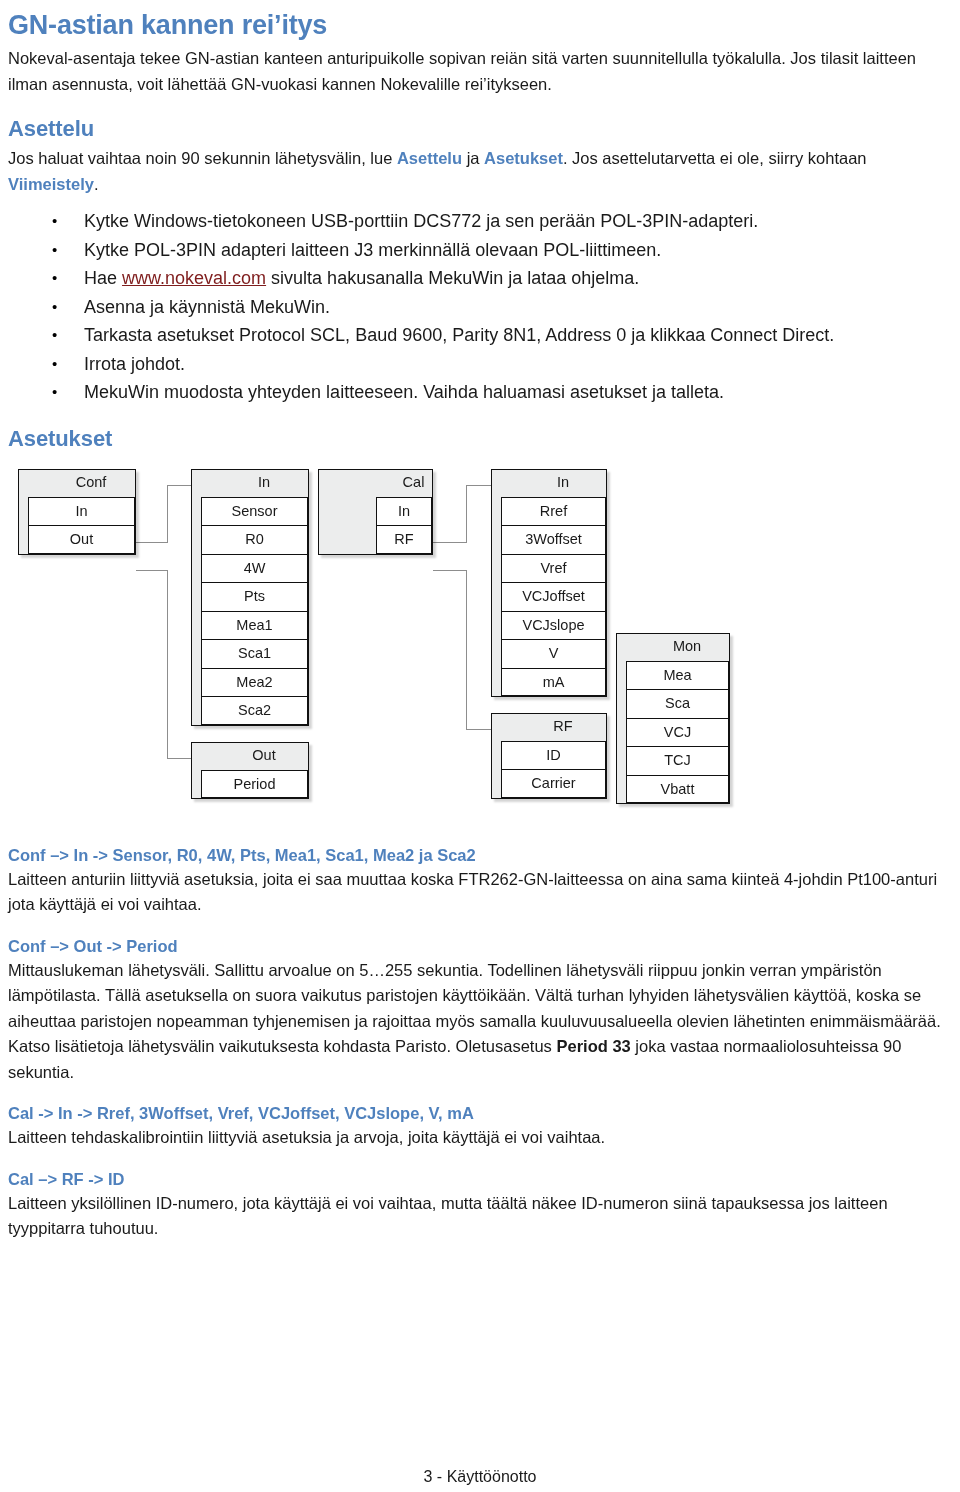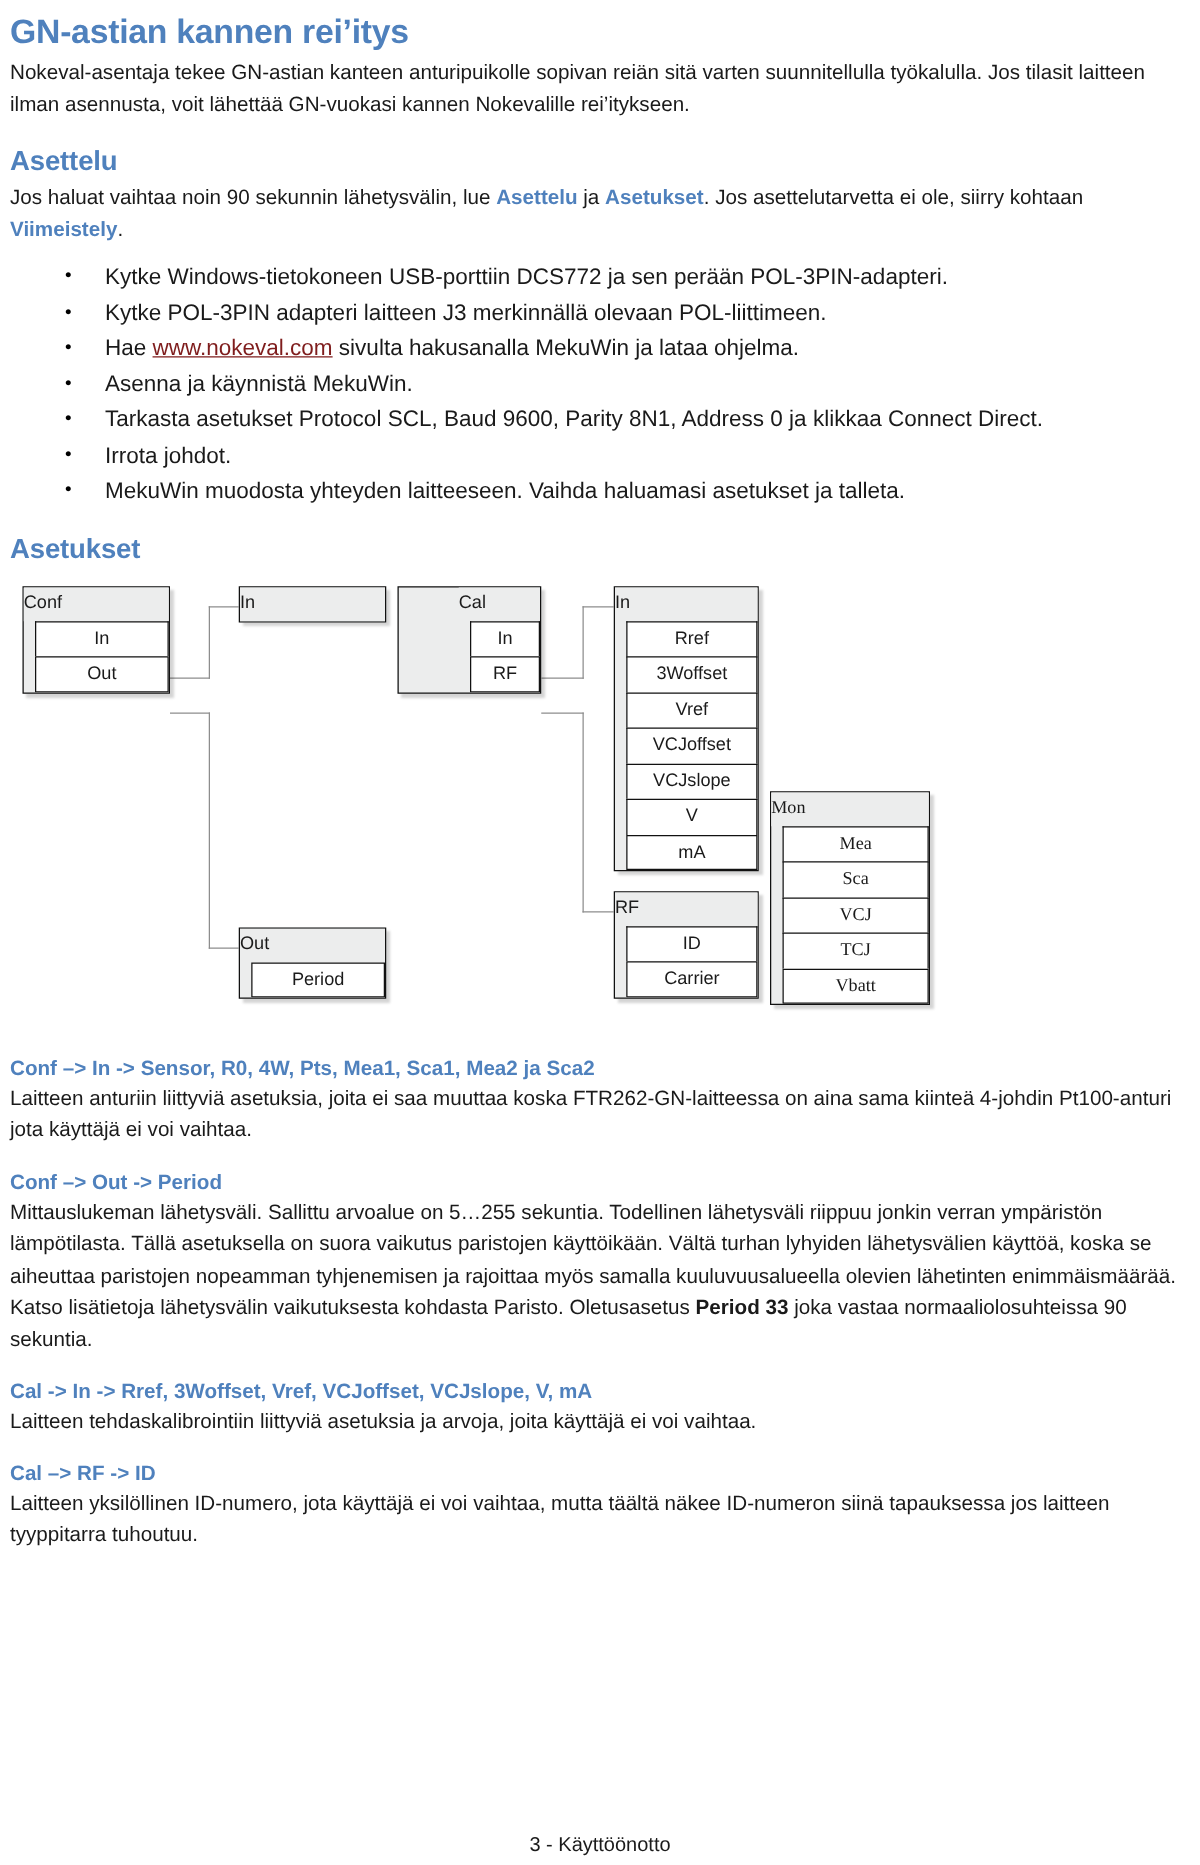--- a/index.html
+++ b/index.html
@@ -46,22 +46,22 @@
   }
 
   
   .diagram{position:relative;width:944px;height:358px;margin:16px 0 0 0;}
   .box{
     position:absolute;box-sizing:border-box;
     border:1.6px solid #111;background:#eceded;
     box-shadow:3px 3px 2px rgba(0,0,0,0.17);
   }
   .box .hdr{
-    height:27px;line-height:25px;
-    font-size:14.5px;color:#1a1a1a;background:#eceded;
+    height:27px;line-height:25px;text-align:center;
+    font-size:14.5px;color:#1a1a1a;background:#eceded;margin-left:28px;
   }
   .box .rows{margin-left:9px;}
   .box .row{
     box-sizing:border-box;
     border:1.5px solid #111;border-bottom:none;
     background:#ffffff;height:28.5px;line-height:26px;
     text-align:center;font-size:14.5px;color:#1a1a1a;
   }
   .box .row:last-child{border-bottom:1.5px solid #111;}
   .conn{position:absolute;background:#8d8d8d;}
@@ -119,20 +119,30 @@
     <div class="box" style="left:10px;top:0px;width:118px;">
       <div class="hdr">Conf</div>
       <div class="rows">
         <div class="row">In</div>
         <div class="row">Out</div>
       </div>
     </div>
 
     <div class="box" style="left:183px;top:0px;width:118px;">
       <div class="hdr">In</div>
+      <div class="rows">
+        <div class="row">Sensor</div>
+        <div class="row">R0</div>
+        <div class="row">4W</div>
+        <div class="row">Pts</div>
+        <div class="row">Mea1</div>
+        <div class="row">Sca1</div>
+        <div class="row">Mea2</div>
+        <div class="row">Sca2</div>
+      </div>
     </div>
 
     <div class="box" style="left:183px;top:273px;width:118px;">
       <div class="hdr">Out</div>
       <div class="rows">
         <div class="row">Period</div>
       </div>
     </div>
 
     <div class="box" style="left:310px;top:0px;width:115px;padding-left:48px;">
@@ -157,21 +167,21 @@
     </div>
 
     <div class="box" style="left:483px;top:244px;width:116px;">
       <div class="hdr">RF</div>
       <div class="rows">
         <div class="row">ID</div>
         <div class="row">Carrier</div>
       </div>
     </div>
 
-    <div class="box" style="left:608px;top:164px;width:128px;font-family:Liberation Serif, serif;">
+    <div class="box" style="left:608px;top:164px;width:114px;">
       <div class="hdr">Mon</div>
       <div class="rows">
         <div class="row">Mea</div>
         <div class="row">Sca</div>
         <div class="row">VCJ</div>
         <div class="row">TCJ</div>
         <div class="row">Vbatt</div>
       </div>
     </div>
 

